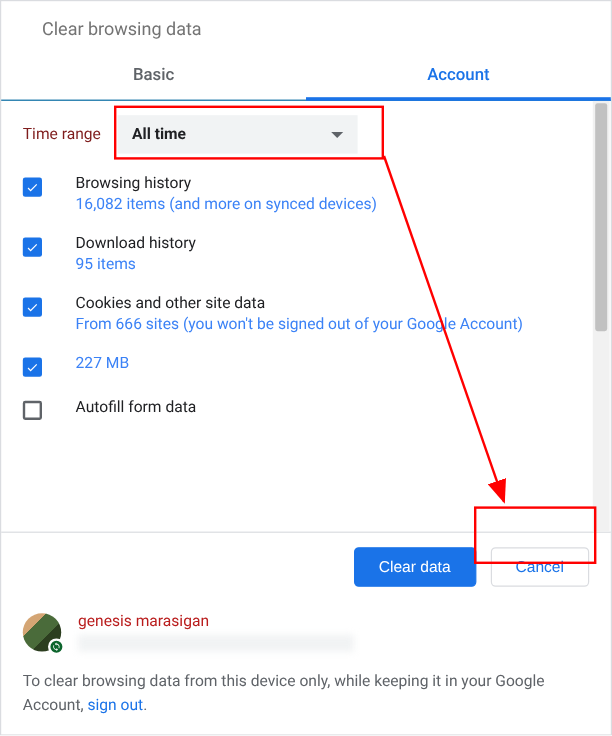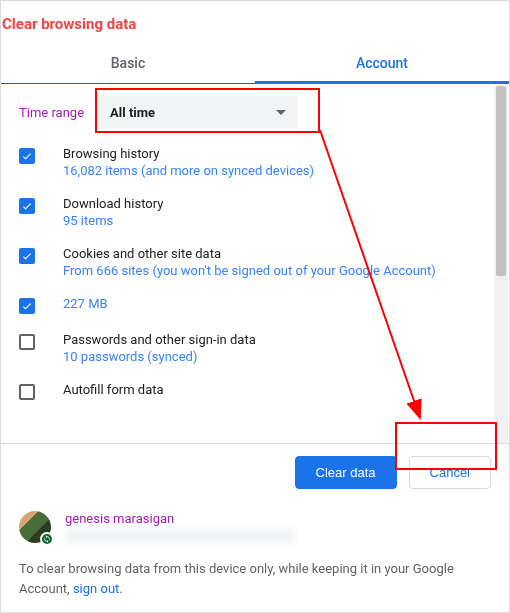--- a/index.html
+++ b/index.html
@@ -14,23 +14,23 @@
     }
     .dialog {
       border: 1px solid #dadce0;
       width: 100%;
       height: 100%;
       display: flex;
       flex-direction: column;
     }
     .dialog-title {
       font-size: 15px;
-      font-weight: 700;
-      padding: 14px 1px 10px;
-      color: #ef4444;
+      font-weight: 400;
+      padding: 14px 34px 10px;
+      color: #737373;
     }
     .tabs {
       display: flex;
       border-bottom: 1px solid #0369a1;
     }
     .tab {
       flex: 1;
       text-align: center;
       padding: 12px 0;
       font-size: 14px;
@@ -58,21 +58,21 @@
       position: relative;
     }
     .time-range-row {
       display: flex;
       align-items: center;
       gap: 14px;
       margin-bottom: 18px;
     }
     .time-range-label {
       font-size: 13px;
-      color: #a21caf;
+      color: #7f1d1d;
     }
     .select {
       display: flex;
       align-items: center;
       justify-content: space-between;
       background: #f1f3f4;
       padding: 8px 12px;
       width: 200px;
       height: 32px;
       font-size: 13px;
@@ -180,21 +180,21 @@
       height: 14px;
       border-radius: 50%;
       background: #0d652d;
       border: 2px solid #fff;
       display: flex;
       align-items: center;
       justify-content: center;
     }
     .sync-badge svg { width: 8px; height: 8px; }
     .account-info { flex: 1; }
-    .account-name { font-size: 13px; color: #a21caf; }
+    .account-name { font-size: 13px; color: #b91c1c; }
     .account-sub {
       margin-top: 3px;
       height: 14px;
       width: 230px;
       background: #f1f3f4;
       filter: blur(3px);
     }
     .note {
       padding: 6px 18px 14px;
       font-size: 13px;
@@ -266,27 +266,20 @@
           </div>
         </div>
         <div class="item">
           <div class="checkbox checked">
             <svg width="12" height="12" viewBox="0 0 24 24" fill="#fff">
               <path d="M9 16.2l-3.5-3.5L4 14.2 9 19l11-11-1.5-1.4z"></path>
             </svg>
           </div>
           <div class="item-text">
             <div class="subtitle">227 MB</div>
-          </div>
-        </div>
-        <div class="item">
-          <div class="checkbox"></div>
-          <div class="item-text">
-            <div class="title">Passwords and other sign-in data</div>
-            <div class="subtitle">10 passwords (synced)</div>
           </div>
         </div>
         <div class="item">
           <div class="checkbox"></div>
           <div class="item-text">
             <div class="title">Autofill form data</div>
           </div>
         </div>
       </div>
 

